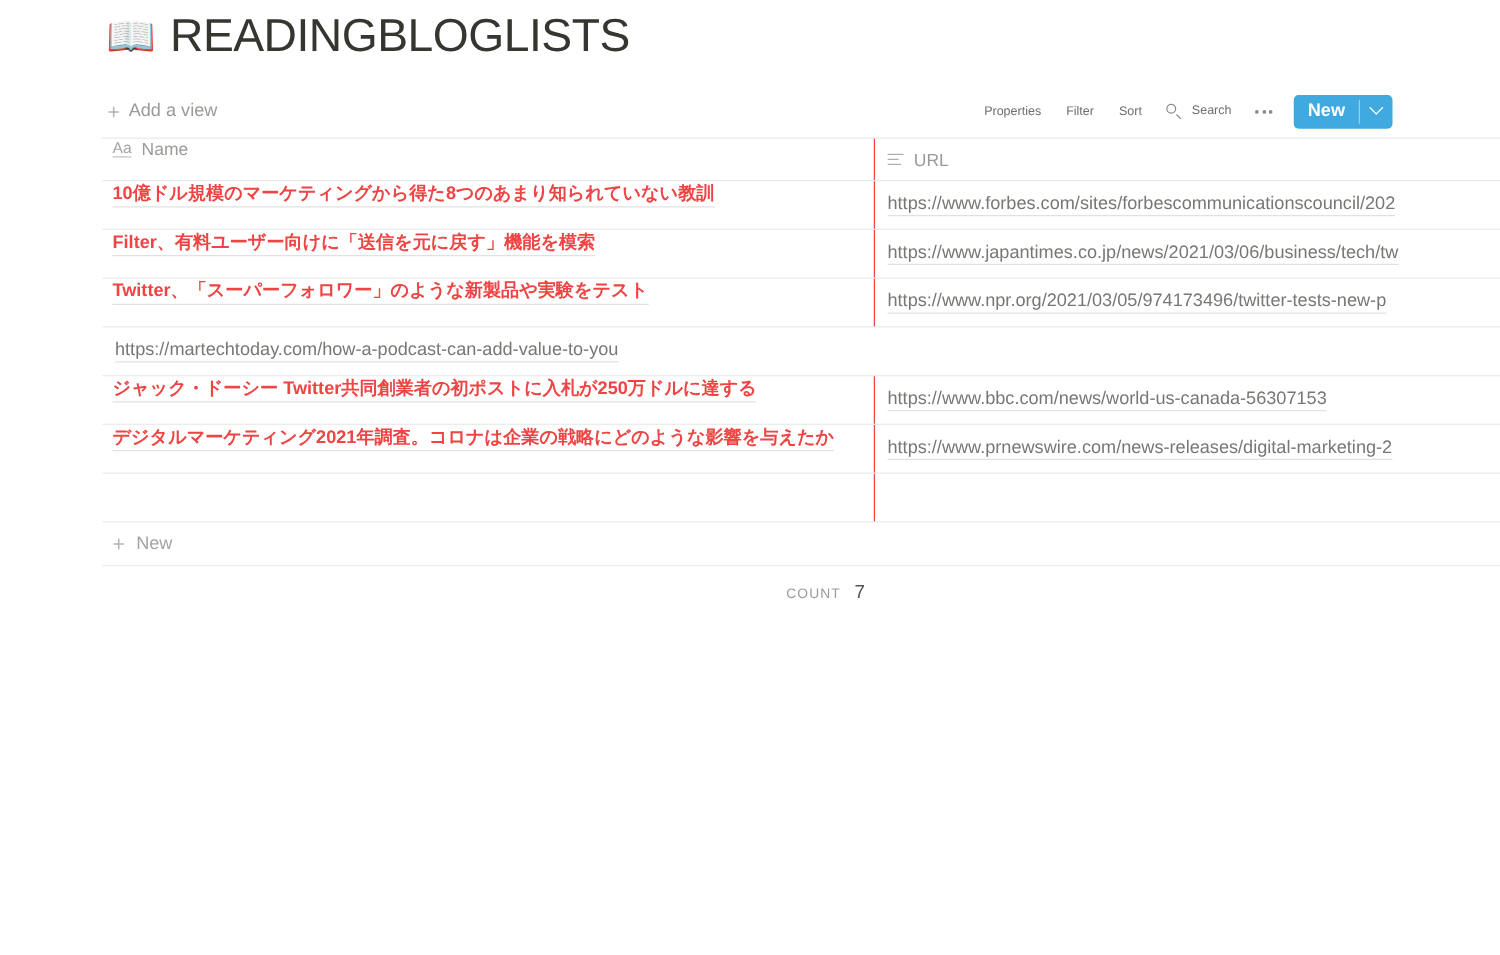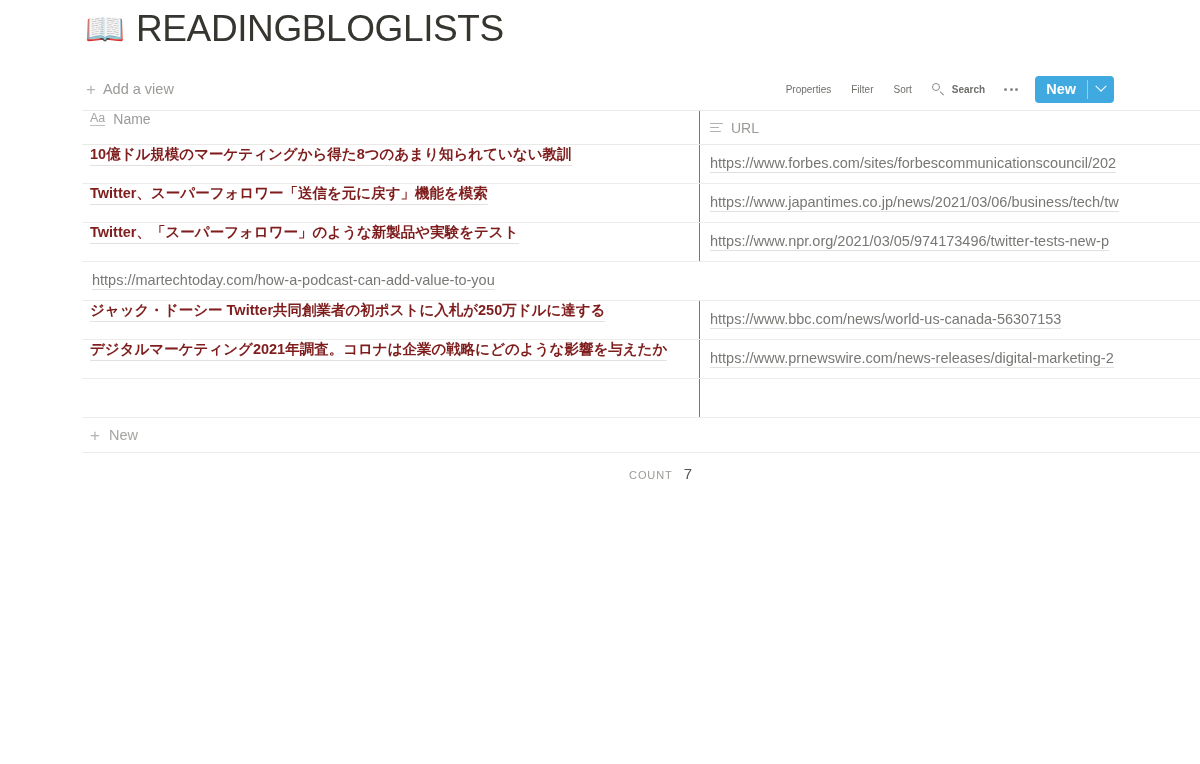--- a/index.html
+++ b/index.html
@@ -73,23 +73,22 @@
   .tb-item {
     font-size: 10px;
     color: #6f6e6b;
     padding: 4px 10px;
     border-radius: 3px;
     cursor: pointer;
     white-space: nowrap;
   }
   .tb-item.search {
     display: flex;
-    align-items: center;
+    align-items: flex-start;
     gap: 7px;
-    font-weight: bold;
   }
   .icon-search {
     display: inline-block;
     width: 13px;
     height: 13px;
     position: relative;
   }
   .icon-search::before {
     content: "";
     position: absolute;
@@ -217,21 +216,21 @@
     background: #b0afac;
     border-radius: 1px;
   }
   .icon-lines i:nth-child(1) { width: 13px; }
   .icon-lines i:nth-child(2) { width: 9px; }
   .icon-lines i:nth-child(3) { width: 11px; }
 
   .name-text {
     font-size: 14.5px;
     font-weight: 600;
-    color: #7f1d1d;
+    color: #ef4444;
     border-bottom: 1px solid #e2e1df;
     padding-bottom: 1px;
     white-space: nowrap;
   }
   .url-text {
     font-size: 14.5px;
     color: #787774;
     border-bottom: 1px solid #e2e1df;
     padding-bottom: 1px;
     white-space: nowrap;
@@ -346,21 +345,21 @@
     <div class="cell-name">
       <span class="name-text">10億ドル規模のマーケティングから得た8つのあまり知られていない教訓</span>
     </div>
     <div class="cell-url">
       <span class="url-text">https://www.forbes.com/sites/forbescommunicationscouncil/202</span>
     </div>
   </div>
 
   <div class="trow">
     <div class="cell-name">
-      <span class="name-text">Twitter、スーパーフォロワー「送信を元に戻す」機能を模索</span>
+      <span class="name-text">Filter、有料ユーザー向けに「送信を元に戻す」機能を模索</span>
     </div>
     <div class="cell-url">
       <span class="url-text">https://www.japantimes.co.jp/news/2021/03/06/business/tech/tw</span>
     </div>
   </div>
 
   <div class="trow">
     <div class="cell-name">
       <span class="name-text">Twitter、「スーパーフォロワー」のような新製品や実験をテスト</span>
     </div>

